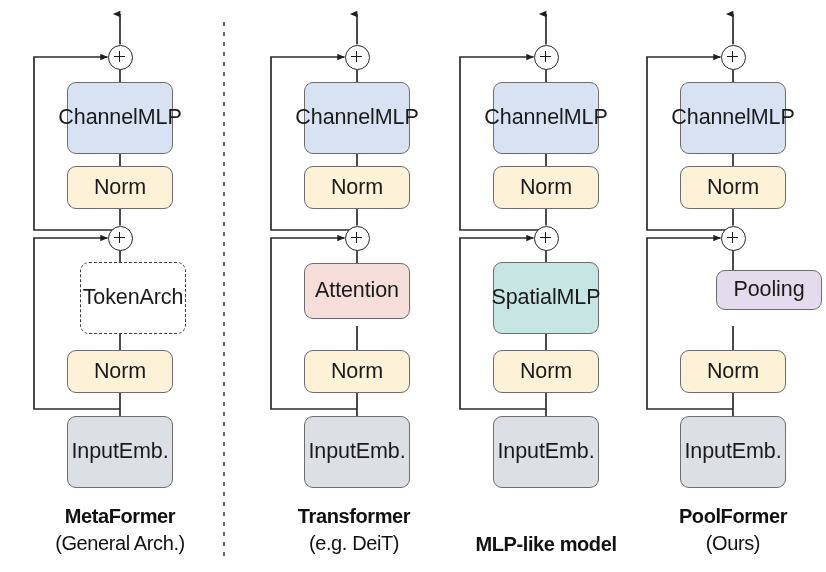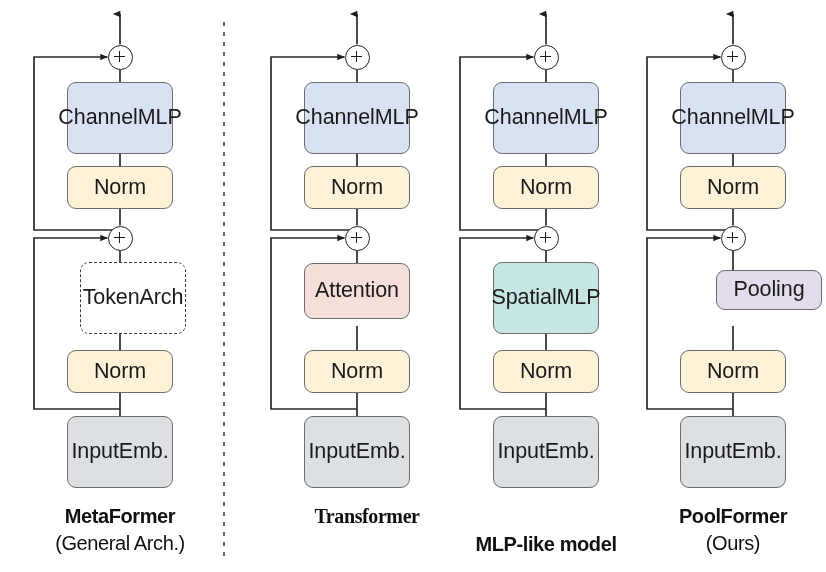--- a/index.html
+++ b/index.html
@@ -248,22 +248,23 @@
       <div class="plus-node" style="left: 720.5px; top: 225.5px;">
         <span class="bar-h"></span>
         <span class="bar-v"></span>
       </div>
     </div>
   <div id="captions">
       <div class="caption" style="left: -10px; top: 505px; width: 260px;">
         <span class="cap-main">MetaFormer</span>
         <span class="cap-sub">(General Arch.)</span>
       </div>
-      <div class="caption" style="left: 237px; top: 505px; width: 260px; font-family: Liberation Serif, serif;">
+      <div class="caption" style="left: 224px; top: 505px; width: 260px;">
         <span class="cap-main">Transformer</span>
+        <span class="cap-sub">(e.g. DeiT)</span>
       </div>
       <div class="caption" style="left: 416px; top: 505px; width: 260px; margin-top: 28px;">
         <span class="cap-main">MLP-like model</span>
       </div>
       <div class="caption" style="left: 603px; top: 505px; width: 260px;">
         <span class="cap-main">PoolFormer</span>
         <span class="cap-sub">(Ours)</span>
       </div>
     </div>
   <div id="separator-holder"></div>

